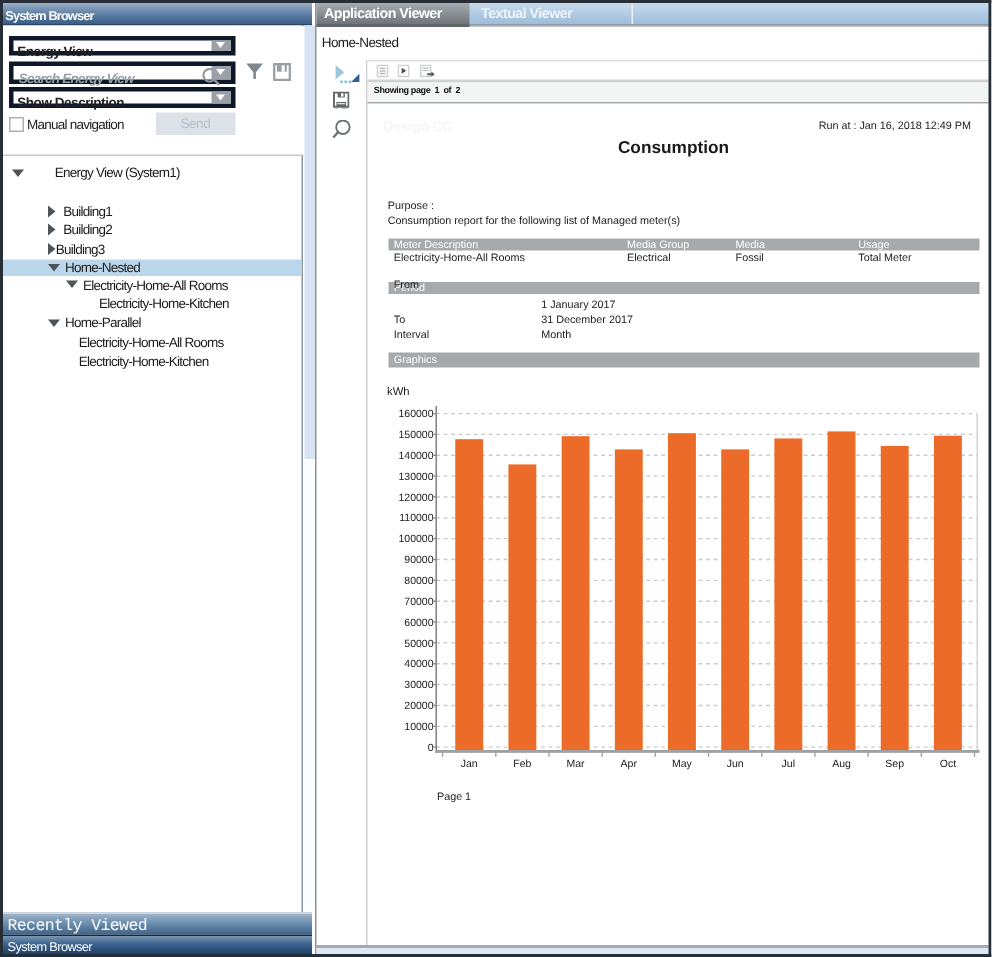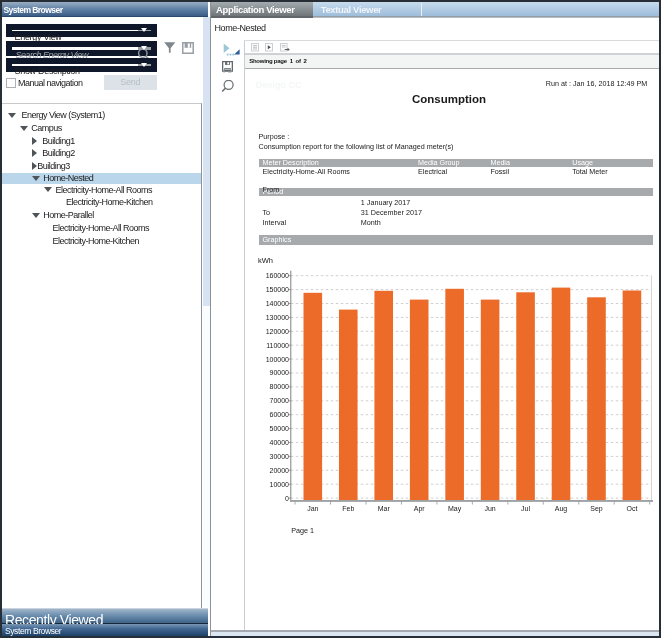--- a/index.html
+++ b/index.html
@@ -1,21 +1,21 @@
 <!DOCTYPE html>
 <html><head>
 <meta charset="utf-8">
 <style>
 html,body{margin:0;padding:0;}
 body{width:661px;height:638px;position:relative;overflow:hidden;background:#fff;
   font-family:"Liberation Sans", sans-serif;}
 .abs{position:absolute;}
 .tri-d{width:0;height:0;border-left:4px solid transparent;border-right:4px solid transparent;border-top:5.5px solid #4e5458;}
 .tri-r{width:0;height:0;border-top:4px solid transparent;border-bottom:4px solid transparent;border-left:5.5px solid #4e5458;}
-.ddl{border:6px solid #0f172a;background:#fff;box-sizing:border-box;}
+.ddl{border:3px solid #0f172a;background:#fff;box-sizing:border-box;font-weight:bold;}
 .ddbtn{position:absolute;right:0;top:0;bottom:0;width:12.5px;background:#9ba1a6;display:flex;align-items:center;justify-content:center;}
 .ddbtn .w{width:0;height:0;border-left:3.5px solid transparent;border-right:3.5px solid transparent;border-top:4.5px solid #fff;}
 .trow{position:absolute;left:0;width:201px;height:12.7px;display:flex;align-items:center;font-size:9px;letter-spacing:-0.5px;color:#1b1b1b;white-space:nowrap;}
 </style>
 </head>
 <body>
 
 <div class="abs" style="left:0;top:0;width:661px;height:1.5px;background:#272e35;z-index:60;"></div>
 <div class="abs" style="left:0;top:0;width:1.5px;height:638px;background:#272e35;z-index:60;"></div>
 <div class="abs" style="left:659px;top:0;width:2px;height:638px;background:#272e35;z-index:60;"></div>
@@ -65,25 +65,21 @@
 
 <div class="abs" style="left:6px;top:78px;width:8px;height:8px;border:1px solid #abb1b6;background:#fff;"></div>
 <div class="abs" style="left:18px;top:77.5px;font-size:9px;letter-spacing:-0.5px;color:#222;">Manual navigation</div>
 <div class="abs" style="left:104px;top:74.5px;width:52.5px;height:15.5px;background:#dce2e7;
   font-size:9px;letter-spacing:-0.3px;color:#b6bfc7;text-align:center;line-height:15.5px;">Send</div>
 
 <div class="abs" style="left:1px;top:103px;width:200.5px;height:504.5px;background:#fff;
   border-top:1.2px solid #c6c9cc;border-right:1.5px solid #8a949c;box-sizing:border-box;overflow:hidden;">
   <div class="trow" style="top:5px;">
       <span style="margin-left:6.5px;" class="tri-d"></span>
-      <span style="margin-left:6px;">Energy View (System1)</span>
-    </div>
-  <div class="trow" style="top:17.7px;">
-      <span style="margin-left:18.7px;" class="tri-d"></span>
-      <span style="margin-left:3.5px;">Campus</span>
+      <span style="margin-left:21px;">Energy View (System1)</span>
     </div>
   <div class="trow" style="top:30.4px;text-align:center;">
       <span style="margin-left:31.2px;" class="tri-r"></span>
       <span style="margin-left:5px;">Building1</span>
     </div>
   <div class="trow" style="top:43.1px;">
       <span style="margin-left:31.2px;" class="tri-r"></span>
       <span style="margin-left:5px;">Building2</span>
     </div>
   <div class="trow" style="top:55.8px;">
@@ -113,21 +109,21 @@
     </div>
 </div>
 
 <div class="abs" style="left:202.5px;top:17px;width:7px;height:590px;background:#fbfcfd;"></div>
 <div class="abs" style="left:202.5px;top:17px;width:7px;height:289px;background:#d7e3f0;"></div>
 
 <div class="abs" style="left:209.5px;top:0px;width:1.5px;height:638px;background:#8a929a;"></div>
 
 <div class="abs" style="left:1px;top:608.3px;width:206.5px;height:14px;
   background:linear-gradient(#a2b5c9,#6d8fb0 45%,#3f6488);border-top:1px solid #c9d4e0;border-bottom:1.7px solid #16293c;box-sizing:content-box;">
-  <div style="font-size:14px;letter-spacing:-0.4px;color:#fff;padding:2.5px 0 0 4px;">Recently Viewed</div>
+  <div style="font-size:11px;letter-spacing:-0.4px;color:#fff;padding:2.5px 0 0 4px;font-family:Liberation Mono, monospace;">Recently Viewed</div>
 </div>
 <div class="abs" style="left:1px;top:624px;width:206.5px;height:12.3px;
   background:linear-gradient(#7b97b4,#406792 40%,#1d4168);">
   <div style="font-size:8.5px;letter-spacing:-0.4px;color:#fff;padding:2px 0 0 4px;">System Browser</div>
 </div>
 
 <div class="abs" style="left:211px;top:0.9px;width:450px;height:15.4px;background:linear-gradient(#cadded,#9dbddb);"></div>
 <div class="abs" style="left:211px;top:16.3px;width:450px;height:1.7px;background:linear-gradient(#858d94,#c7cdd2);"></div>
 <div class="abs" style="left:211px;top:0.9px;width:101.5px;height:15.4px;background:linear-gradient(#a8b0b4,#6f7578);"></div>
 <div class="abs" style="left:211px;top:16.3px;width:101.5px;height:1.7px;background:#60666a;"></div>

